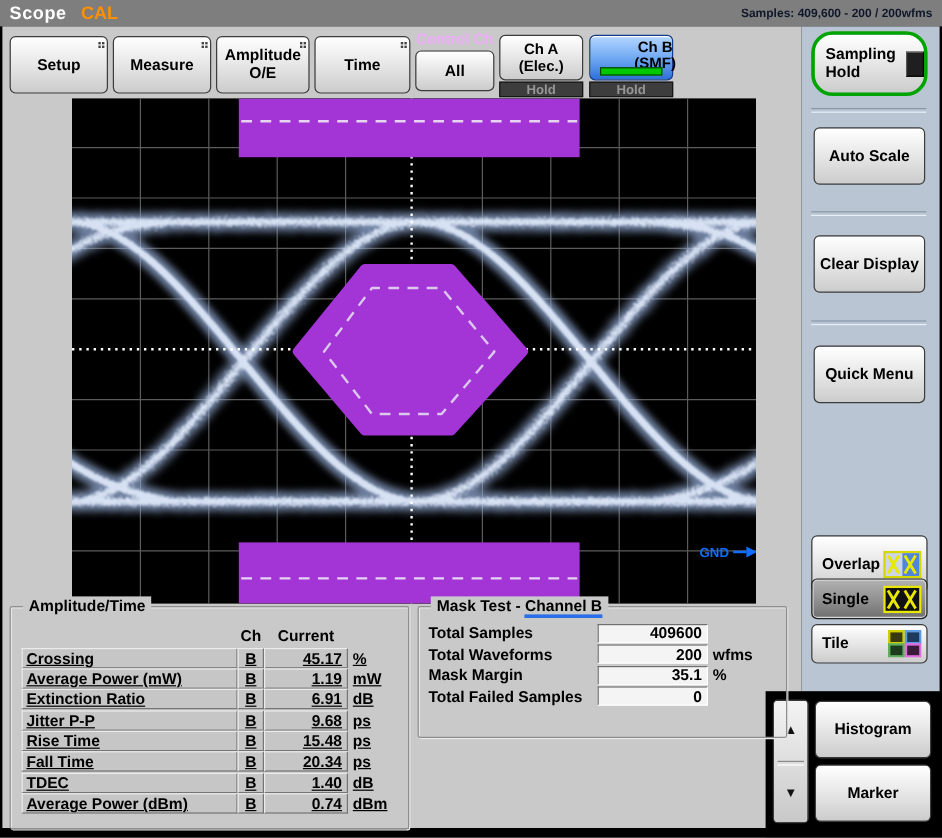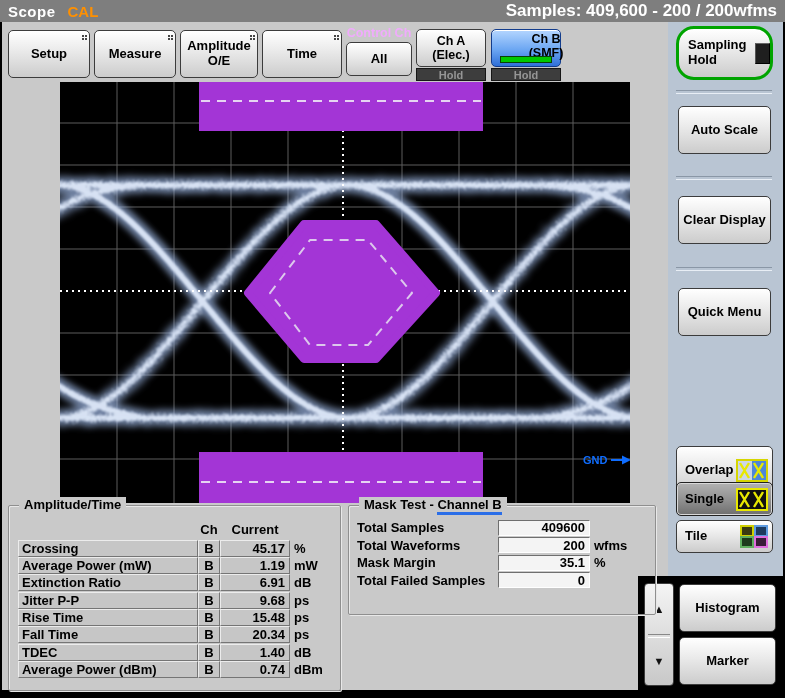--- a/index.html
+++ b/index.html
@@ -4,21 +4,21 @@
 <style>
   html,body{margin:0;padding:0;}
   body{font-family:"Liberation Sans",sans-serif;background:#222;}
   .screen{position:relative;width:785px;height:698px;background:#000;overflow:hidden;
           font-family:"Liberation Sans",sans-serif;}
   
   .titlebar{position:absolute;left:0;top:0;width:785px;height:22px;background:#7e7e7e;
             display:flex;align-items:center;}
   .tb-scope{color:#fff;font-size:15px;font-weight:bold;margin-left:8px;letter-spacing:.5px;}
   .tb-cal{color:#ff9000;font-size:15px;font-weight:bold;margin-left:12px;}
-  .tb-samples{color:#ffffff;font-size:17px;font-weight:bold;margin-left:auto;margin-right:8px;}
+  .tb-samples{color:#0f172a;font-size:10px;font-weight:bold;margin-left:auto;margin-right:8px;}
   
   .main-bg{position:absolute;left:2px;top:22px;width:666px;height:668px;background:#c9c9c9;}
   .br-black{position:absolute;left:638px;top:576px;width:147px;height:122px;background:#000;}
   .sidebar-bg{position:absolute;left:668px;top:22px;width:115px;height:554px;background:#b9c5d3;}
   
   .btn{position:absolute;box-sizing:border-box;border:1px solid #3c3c3c;border-radius:5px;
        background:linear-gradient(180deg,#ffffff 0%,#e9e9e9 45%,#cccccc 100%);
        color:#000;font-weight:bold;font-size:13px;display:flex;align-items:center;
        justify-content:center;text-align:center;white-space:pre-line;line-height:1.15;
        box-shadow:inset 0 1px 0 #fff;}
@@ -45,21 +45,21 @@
   .panel{position:absolute;box-sizing:border-box;border:1px solid #8f8f8f;border-radius:2px;
          box-shadow:inset 1px 1px 0 #e8e8e8, 1px 1px 0 #e8e8e8;}
   .legend{position:absolute;top:-9px;left:10px;background:#c9c9c9;padding:0 5px;
           font-size:13px;font-weight:bold;color:#000;white-space:nowrap;}
   .chan-b{border-bottom:3px solid #2a6ee8;padding-bottom:0px;}
   
   .at-head{position:absolute;left:9px;top:16px;display:flex;font-size:13px;font-weight:bold;}
   .at-head .h-ch{width:22px;text-align:center;margin-left:180px;}
   .at-head .h-cur{width:70px;text-align:center;}
   .at-rows{position:absolute;left:9px;top:34px;}
-  .at-row{display:flex;height:16px;margin-bottom:1.4px;font-size:13px;font-weight:bold;align-items:center;}
+  .at-row{display:flex;height:16px;margin-bottom:1.4px;font-size:13px;font-weight:bold;align-items:center;text-decoration:underline;}
   .cell{box-sizing:border-box;background:#c6c6c6;border-top:1px solid #ececec;border-left:1px solid #ececec;
         border-bottom:1px solid #757575;border-right:1px solid #757575;height:17px;display:flex;align-items:center;}
   .c-label{width:180px;padding-left:3px;}
   .c-ch{width:22px;justify-content:center;}
   .c-val{width:70px;justify-content:flex-end;padding-right:4px;}
   .c-unit{margin-left:4px;font-weight:bold;}
   
   .mt-rows{position:absolute;left:8px;top:14px;}
   .mt-row{display:flex;height:15.5px;margin-bottom:2px;font-size:13px;font-weight:bold;align-items:center;}
   .mt-label{width:141px;}

